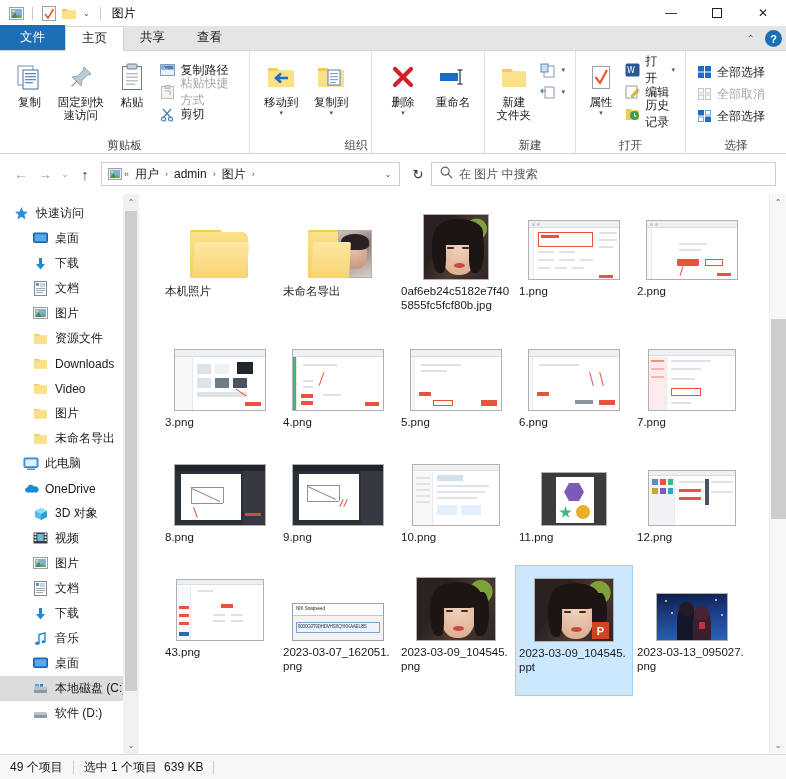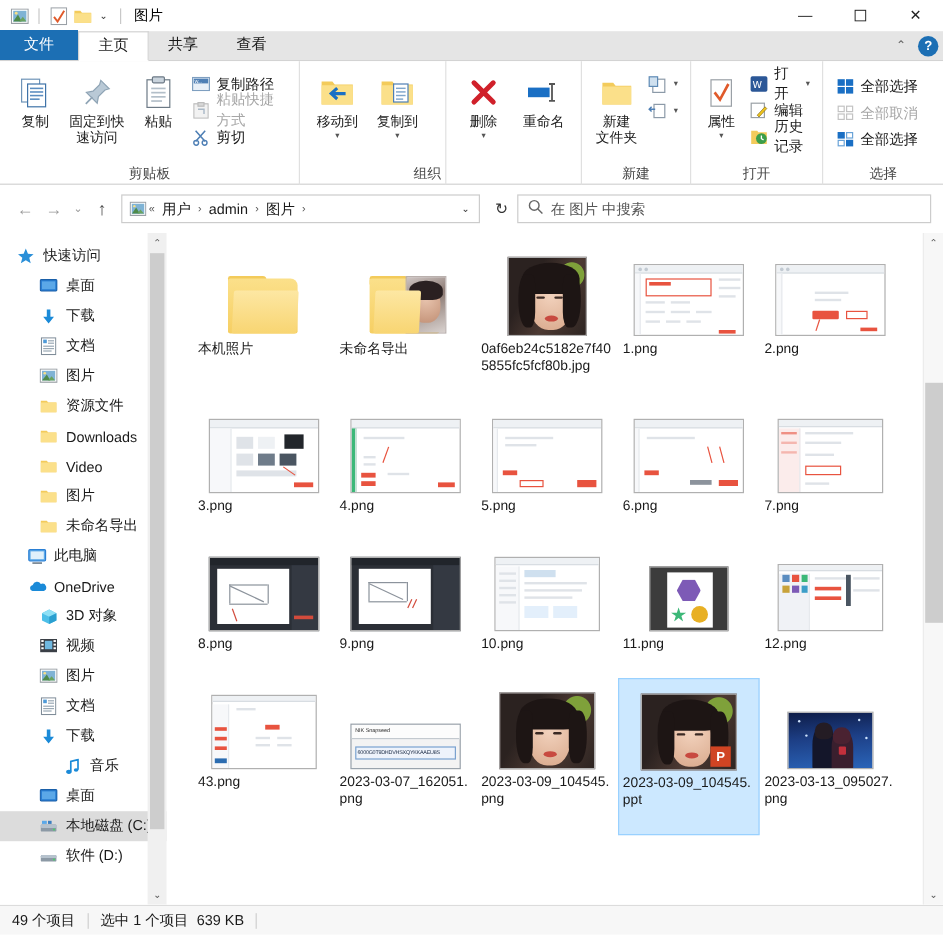--- a/index.html
+++ b/index.html
@@ -803,21 +803,21 @@
 
       <div class="sb-item" style="padding-left:32px">
         <span class="sb-ico">
           <svg width="13" height="14" viewBox="0 0 13 14">
             <path d="M5 1 h3 v6 h3 L6.5 12.5 L2 7 h3 Z" fill="#1a8ad8"></path>
           </svg>
         </span>
         <span class="sb-lbl">下载</span>
       </div>
 
-      <div class="sb-item" style="padding-left:52px">
+      <div class="sb-item" style="padding-left:32px">
         <span class="sb-ico">
           <svg width="13" height="14" viewBox="0 0 13 14">
             <path d="M5 11 V2.5 L11 1 V9.5" stroke="#1a8ad8" stroke-width="1.4" fill="none"></path>
             <ellipse cx="3.4" cy="11.2" rx="2.3" ry="1.8" fill="#1a8ad8"></ellipse>
             <ellipse cx="9.4" cy="9.7" rx="1.9" ry="1.5" fill="#1a8ad8"></ellipse>
           </svg>
         </span>
         <span class="sb-lbl">音乐</span>
       </div>
 

